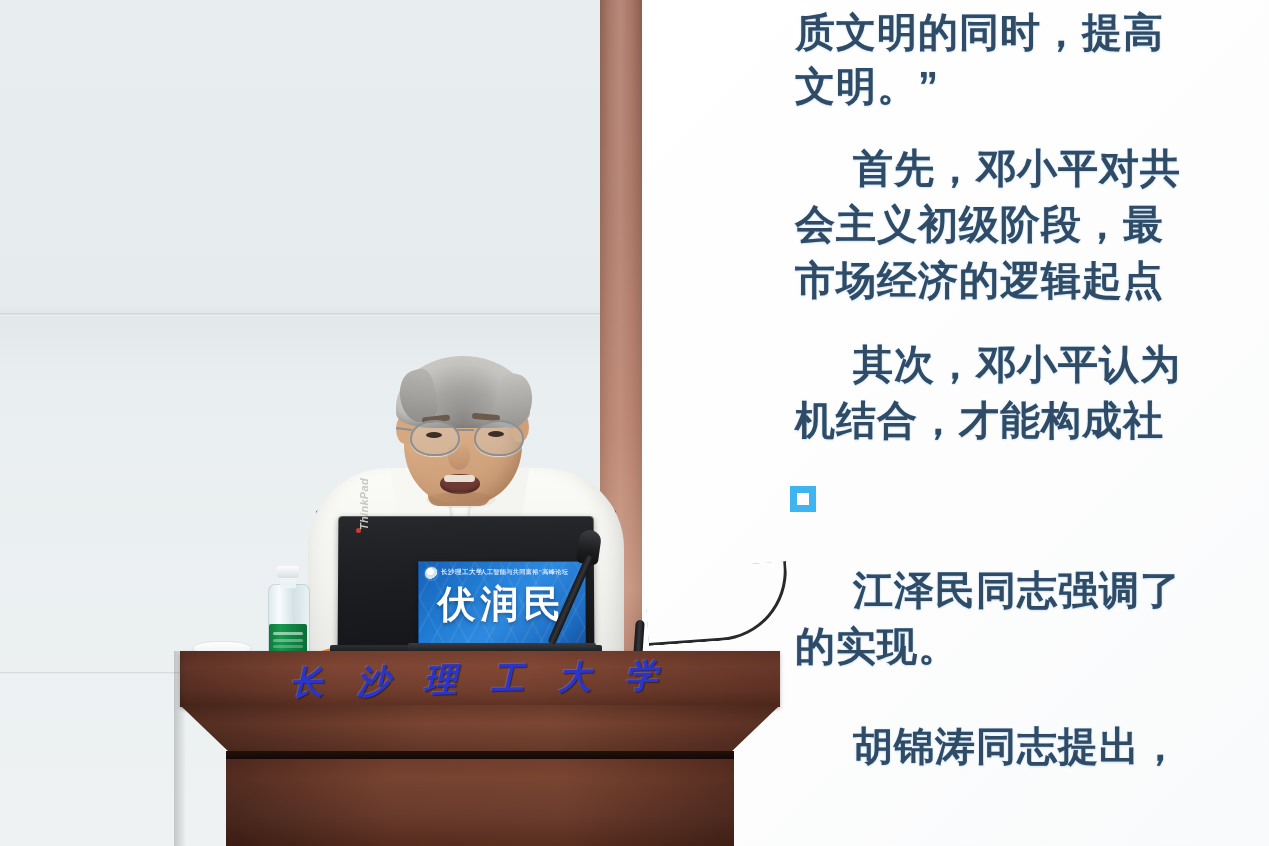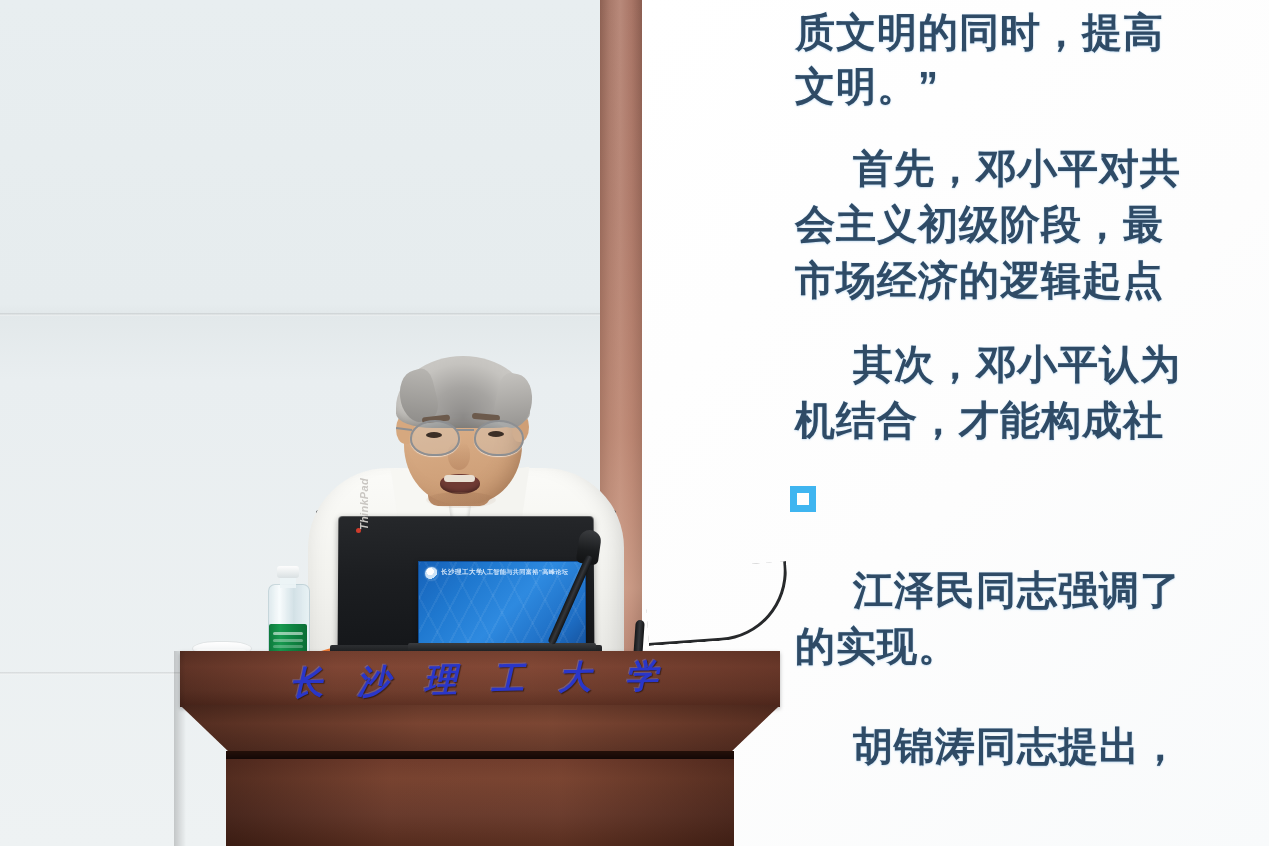--- a/index.html
+++ b/index.html
@@ -472,20 +472,21 @@
 
   <div class="laptop-lid"></div>
   <div class="thinkpad-dot"></div>
   <div class="thinkpad-logo">ThinkPad</div>
   <div class="laptop-base"></div>
 
   <div class="placard">
     <div class="placard-logo"></div>
     <div class="placard-univ">长沙理工大学</div>
     <div class="placard-topline">“人工智能与共同富裕”高峰论坛</div>
+    <div class="placard-name">伏润民</div>
   </div>
   <div class="placard-stand"></div>
 
   <div class="mic-head"></div>
   <div class="mic-neck"></div>
   <div class="mic-wire"></div>
   <div class="mic-neck2"></div>
   <div class="mic-base"></div>
 
   <div class="podium-top"></div>

